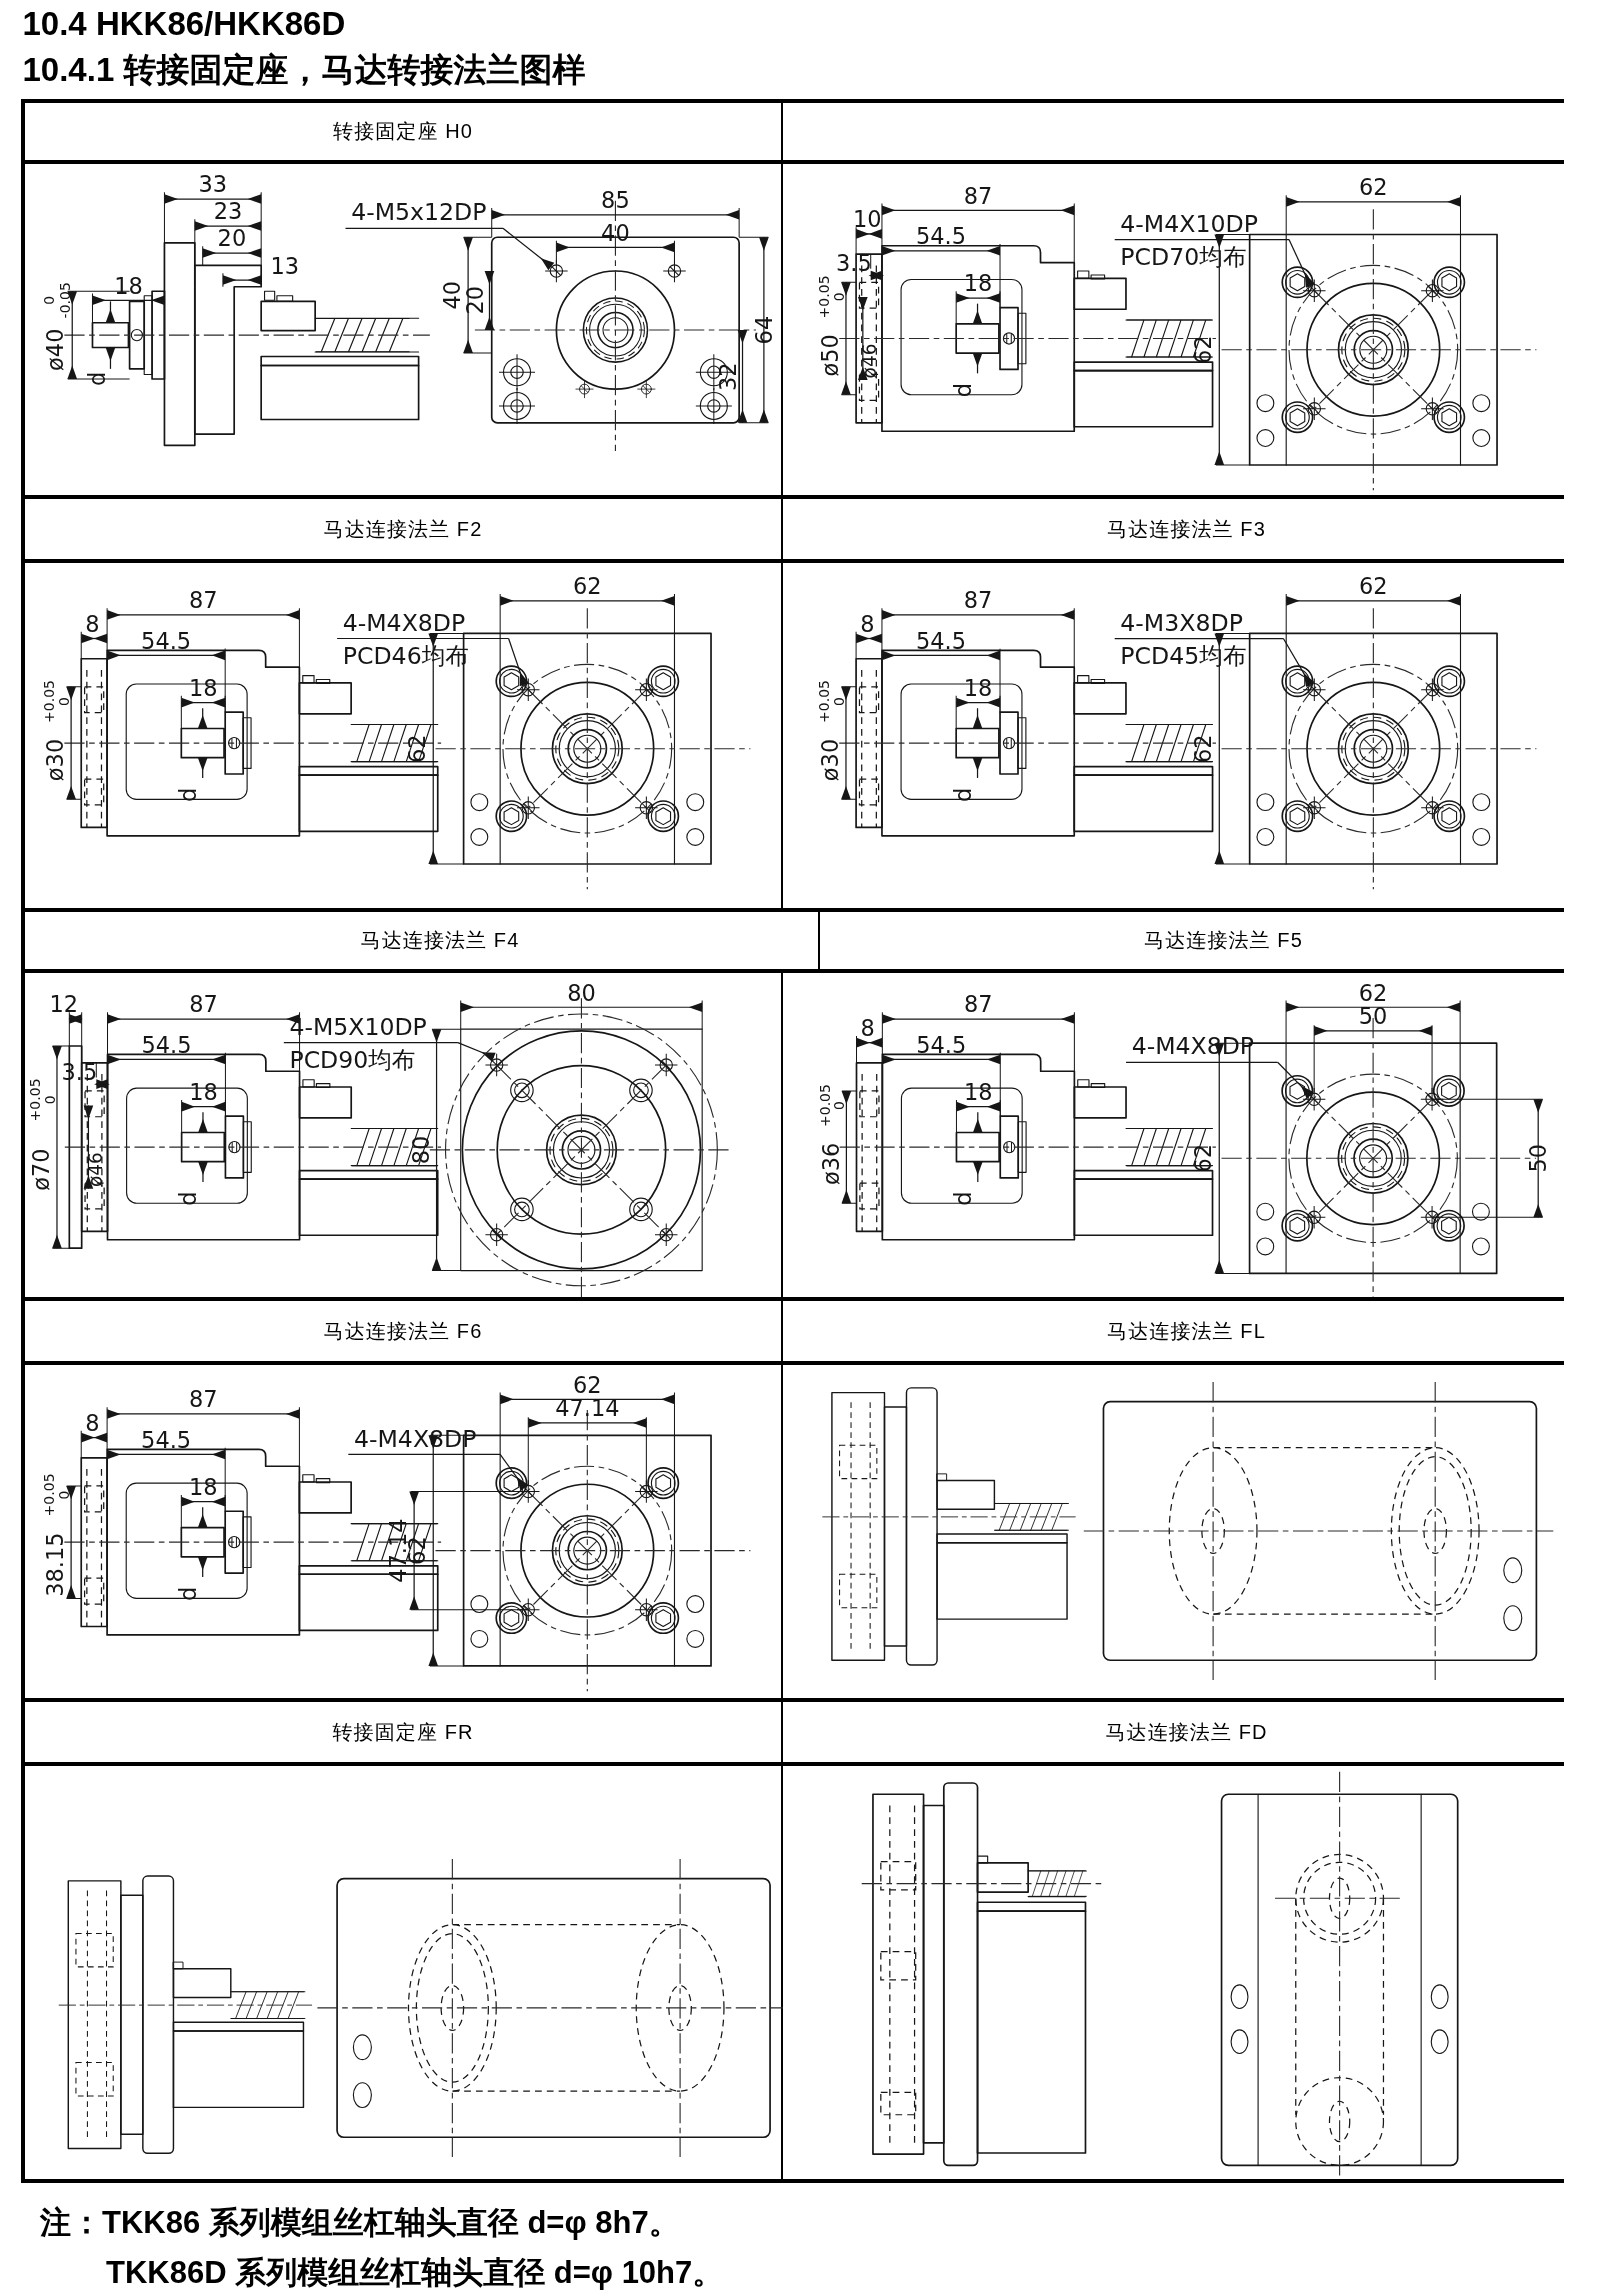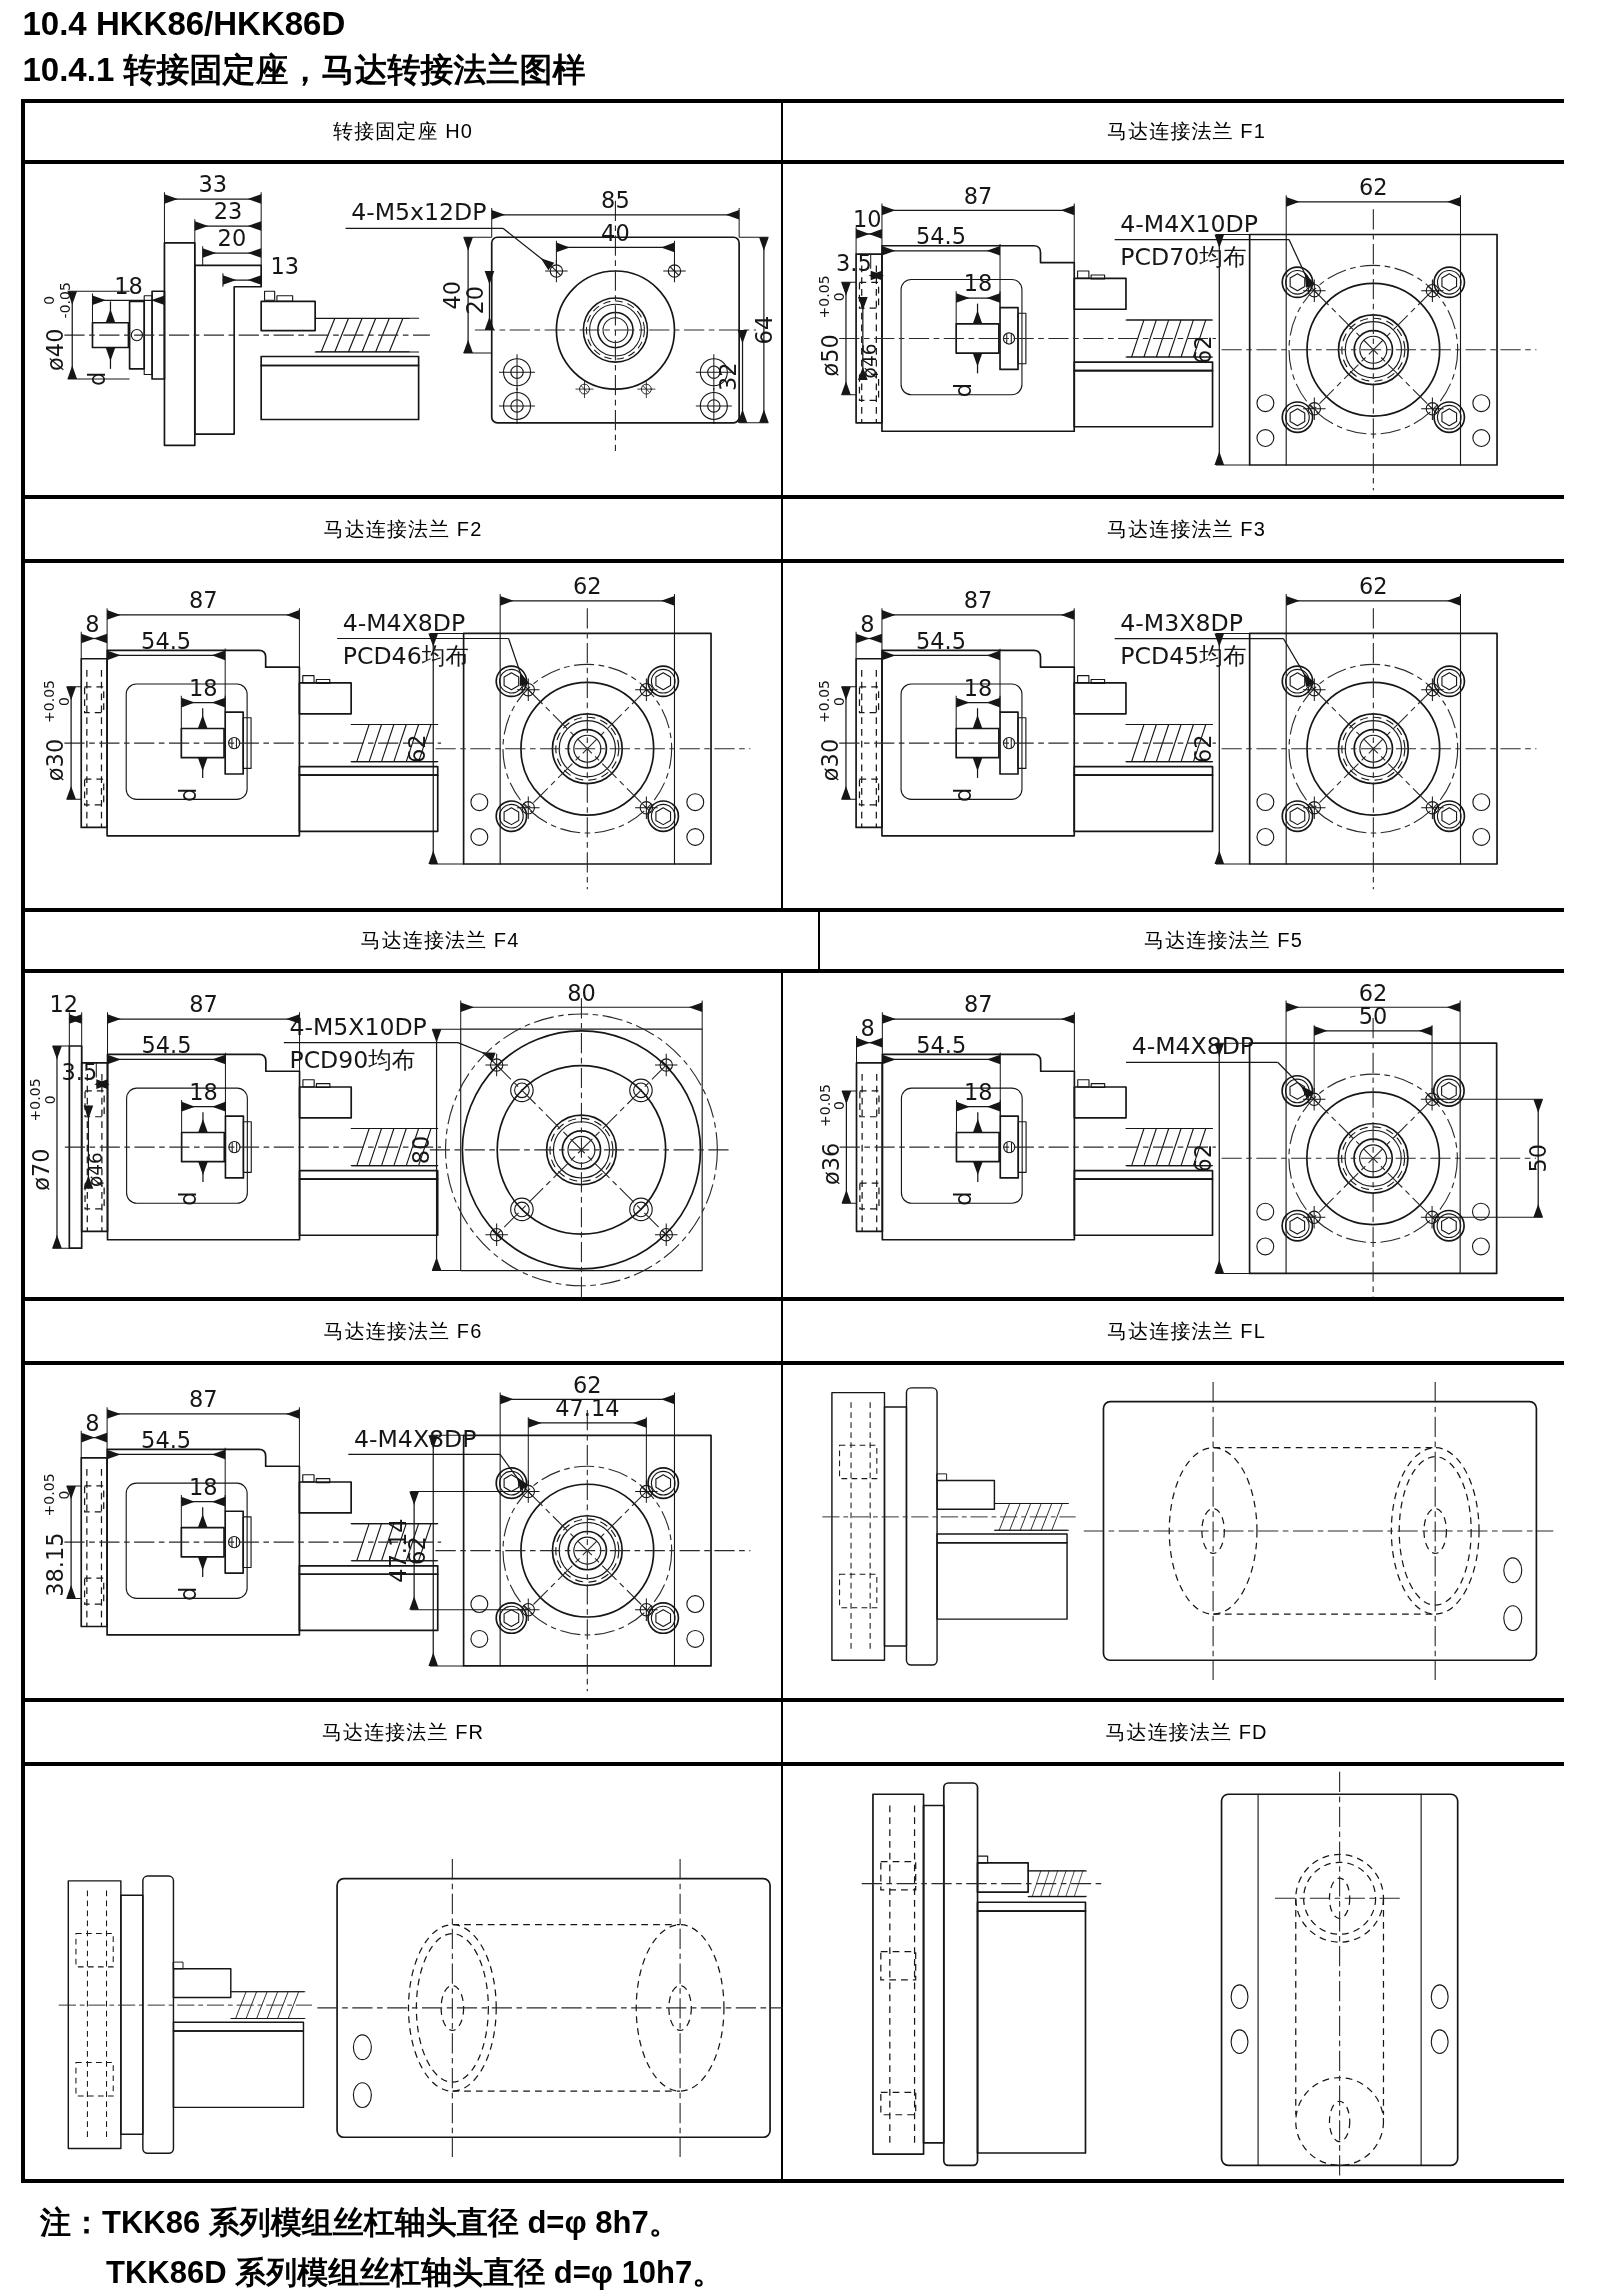--- a/index.html
+++ b/index.html
@@ -128,21 +128,20 @@
     </defs>
   </svg>
 
   <div class="title1">10.4 HKK86/HKK86D</div>
   <div class="title2">10.4.1 转接固定座，马达转接法兰图样</div>
 
   <div class="tbl">
 
     <div class="row hrow" style="height:57px;">
       <div class="cell cl-l hcell">转接固定座 H0</div>
-      <div class="cell cl-r hcell">马达连接法兰 F1</div>
     </div>
 
     <div class="row drow" style="height:331px;">
       <div class="cell cl-l">
         <svg viewBox="0 0 1348 588" width="758" height="331">
           <g transform="translate(60,30)">
             <rect class="ln" x="60" y="252" width="64" height="44"></rect>
             <rect class="ln" x="126" y="214" width="26" height="120"></rect>
             <rect class="ln lt" x="152" y="204" width="14" height="140"></rect>
             <rect class="ln" x="166" y="196" width="22" height="156"></rect>
@@ -536,21 +535,21 @@
             <ellipse class="hd" cx="600" cy="240" rx="20" ry="40"></ellipse>
             <path class="cl" d="M205,-25 V505 M600,-25 V505 M-25,240 H810"></path>
             <ellipse class="ln lt" cx="738" cy="310" rx="16" ry="22"></ellipse>
             <ellipse class="ln lt" cx="738" cy="395" rx="16" ry="22"></ellipse>
           </g>
         </svg>
       </div>
     </div>
 
     <div class="row hrow" style="height:60px;">
-      <div class="cell cl-l hcell">马达连接法兰 FR</div>
+      <div class="cell cl-l hcell">转接固定座 FR</div>
       <div class="cell cl-r hcell">马达连接法兰 FD</div>
     </div>
 
     <div class="row" style="height:413px;">
       <div class="cell cl-l">
         <svg viewBox="0 0 1348 734" width="758" height="413">
           <g transform="translate(60,170) scale(0.85)">
             <use href="#sideLR"></use>
           </g>
           <g transform="translate(545,190)">

